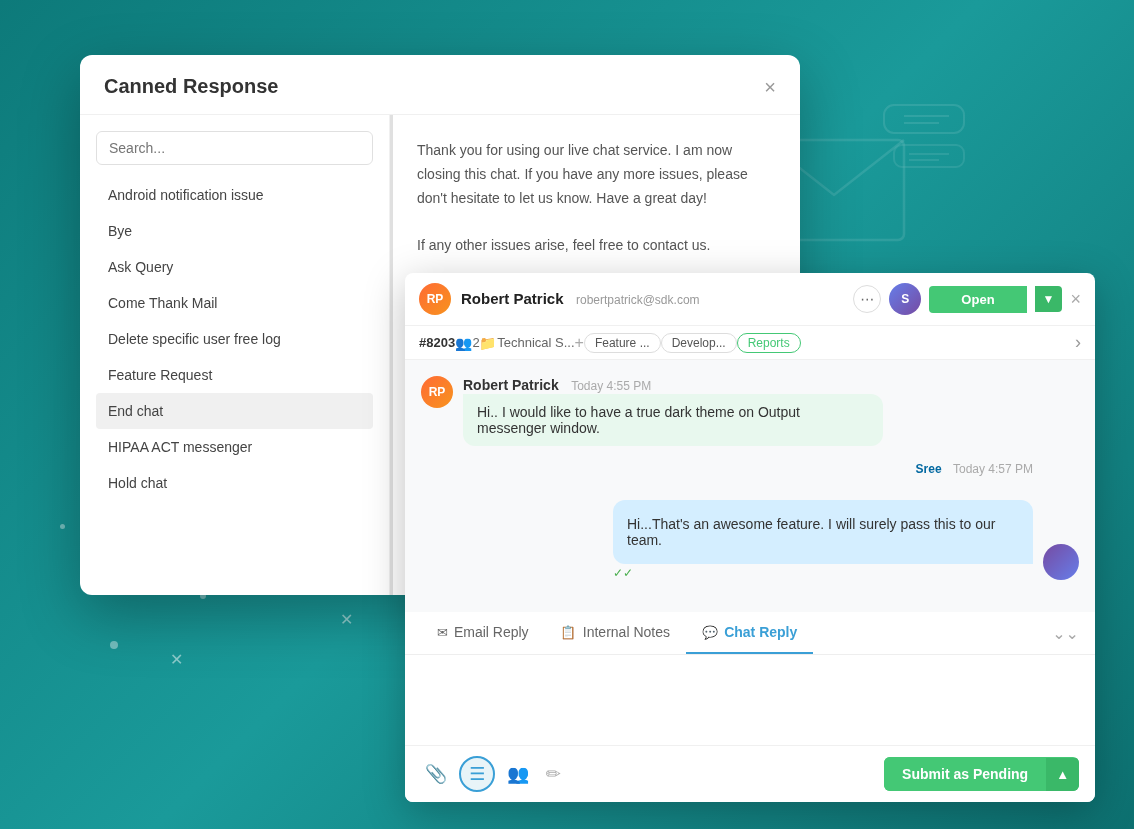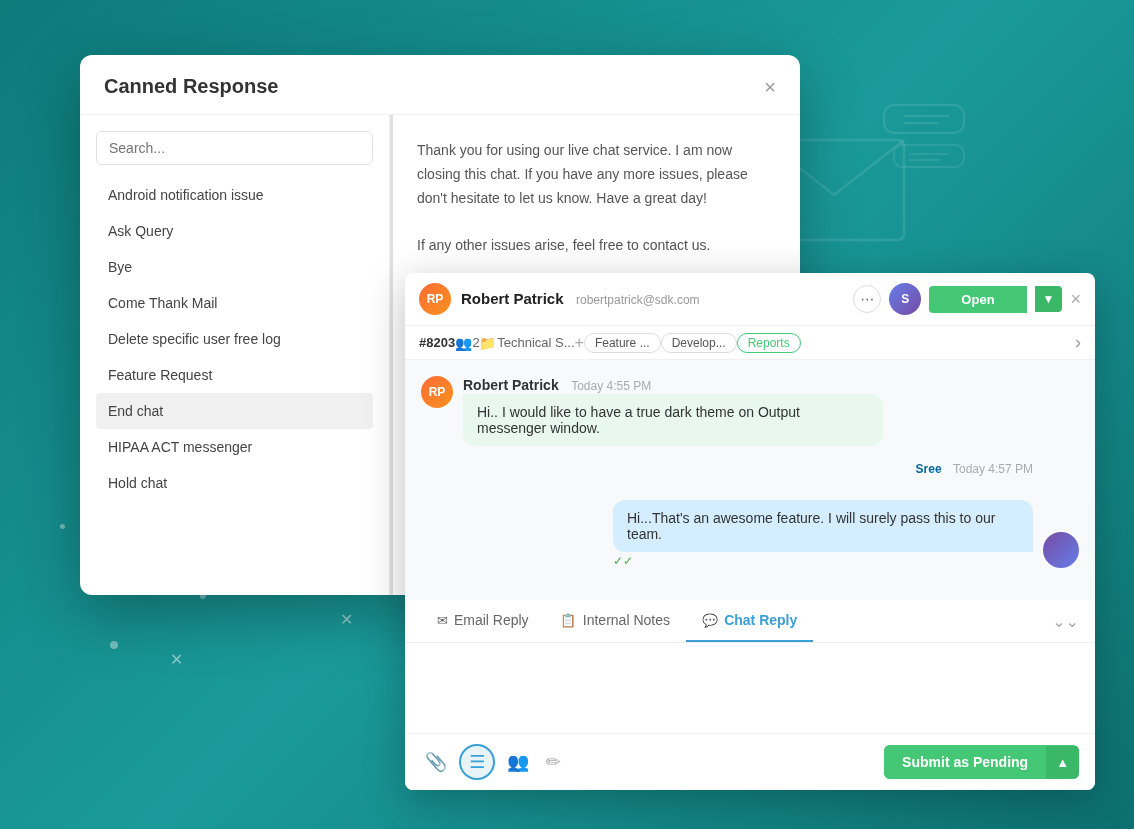--- a/index.html
+++ b/index.html
@@ -320,21 +320,21 @@
     }
 
     .msg-sender-right {
       font-weight: 700;
       color: #0369a1;
     }
 
     .msg-bubble-blue {
       background: #d4eeff;
       border-radius: 12px 12px 0 12px;
-      padding: 10px 14px;
+      padding: 16px 14px;
       font-size: 14px;
       color: #333;
       max-width: 420px;
       margin-top: 24px;
     }
 
     .msg-check {
       font-size: 12px;
       color: #4CAF50;
       margin-top: 2px;
@@ -510,22 +510,22 @@
   <div class="modal-header">
     <span class="modal-title">Canned Response</span>
     <button class="modal-close">×</button>
   </div>
   <div class="modal-body">
 
     <div class="modal-sidebar">
       <input class="search-box" type="text" placeholder="Search..." style="">
       <ul class="canned-list">
         <li class="canned-item">Android notification issue</li>
+        <li class="canned-item">Bye</li>
         <li class="canned-item">Ask Query</li>
-        <li class="canned-item">Bye</li>
         <li class="canned-item">Come Thank Mail</li>
         <li class="canned-item">Delete specific user free log</li>
         <li class="canned-item">Feature Request</li>
         <li class="canned-item active">End chat</li>
         <li class="canned-item">HIPAA ACT messenger</li>
         <li class="canned-item">Hold chat</li>
       </ul>
     </div>
 
     <div class="modal-content">

